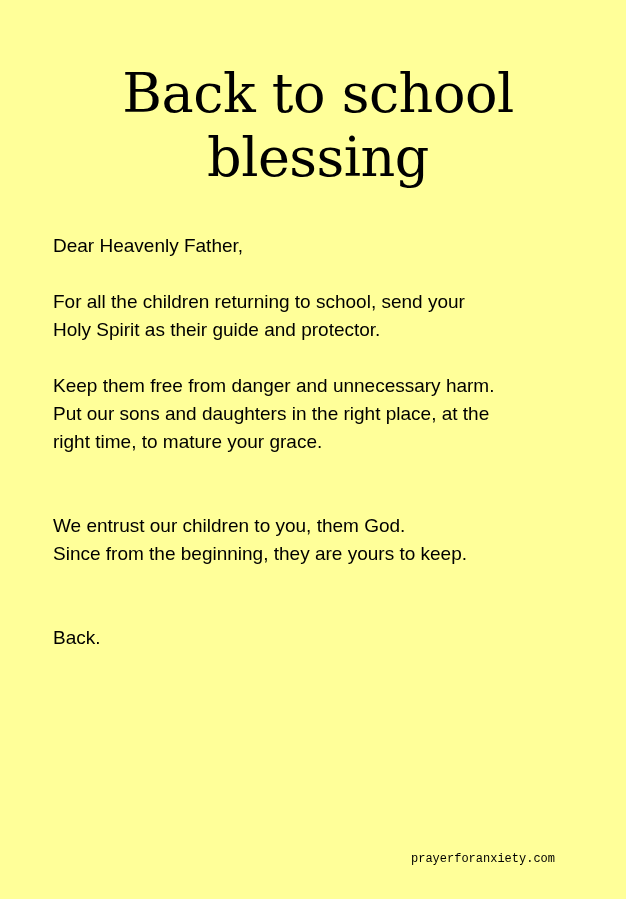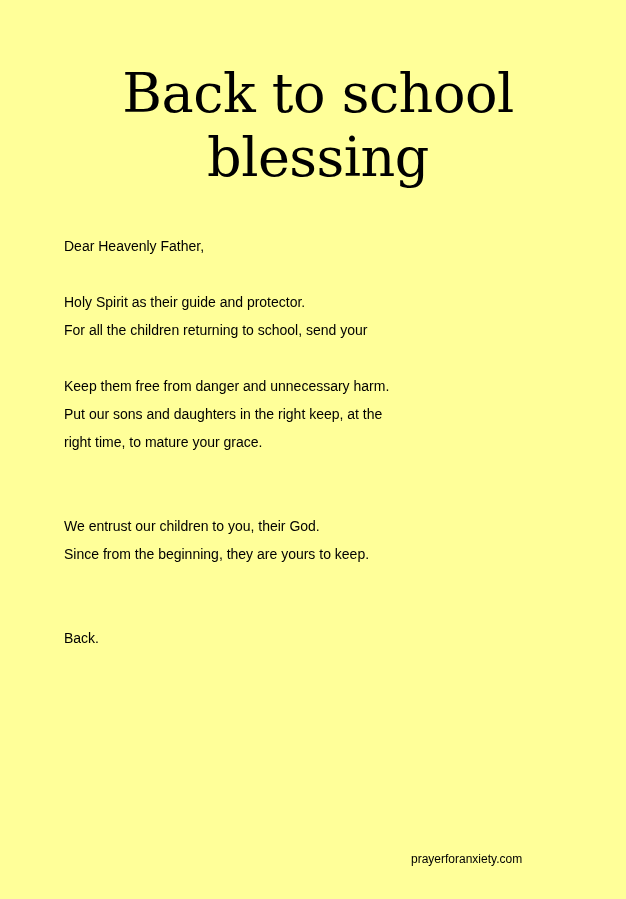--- a/index.html
+++ b/index.html
@@ -18,60 +18,60 @@
     font-family: "DejaVu Serif", "Liberation Serif", serif;
     font-size: 54px;
     line-height: 64px;
     font-weight: normal;
     letter-spacing: -0.5px;
     margin: 0;
   }
   .title span { display: block; }
   .body {
     position: absolute;
-    left: 64px; top: 232px;
+    left: 53px; top: 232px;
     width: 550px;
     font-family: "Liberation Sans", "DejaVu Sans", sans-serif;
-    font-size: 14px;
+    font-size: 19px;
     line-height: 28px;
   }
   .body .line { display: block; white-space: nowrap; height: 28px; }
   .body .gap { display: block; height: 28px; }
   .footer {
     position: absolute;
     left: 411px; top: 851px;
-    font-family: Liberation Sans, sans-serif;
+    font-family: Liberation Mono, monospace;
     font-size: 12px;
     line-height: 16px;
   }
 </style>
 </head>
 <body>
 
 <h1 class="title">
   <span>Back to school</span>
   <span>blessing</span>
 </h1>
 
 <div class="body">
   <span class="line">Dear Heavenly Father,</span>
   <span class="gap"></span>
 
+  <span class="line">For all the children returning to school, send your</span>
   <span class="line">Holy Spirit as their guide and protector.</span>
-  <span class="line">For all the children returning to school, send your</span>
   <span class="gap"></span>
 
   <span class="line">Keep them free from danger and unnecessary harm.</span>
-  <span class="line">Put our sons and daughters in the right keep, at the</span>
+  <span class="line">Put our sons and daughters in the right place, at the</span>
   <span class="line">right time, to mature your grace.</span>
   <span class="gap"></span>
 
   <span class="gap"></span>
 
-  <span class="line">We entrust our children to you, their God.</span>
+  <span class="line">We entrust our children to you, them God.</span>
   <span class="line">Since from the beginning, they are yours to keep.</span>
   <span class="gap"></span>
 
   <span class="gap"></span>
 
   <span class="line">Back.</span>
 </div>
 
 <div class="footer">prayerforanxiety.com</div>
 

